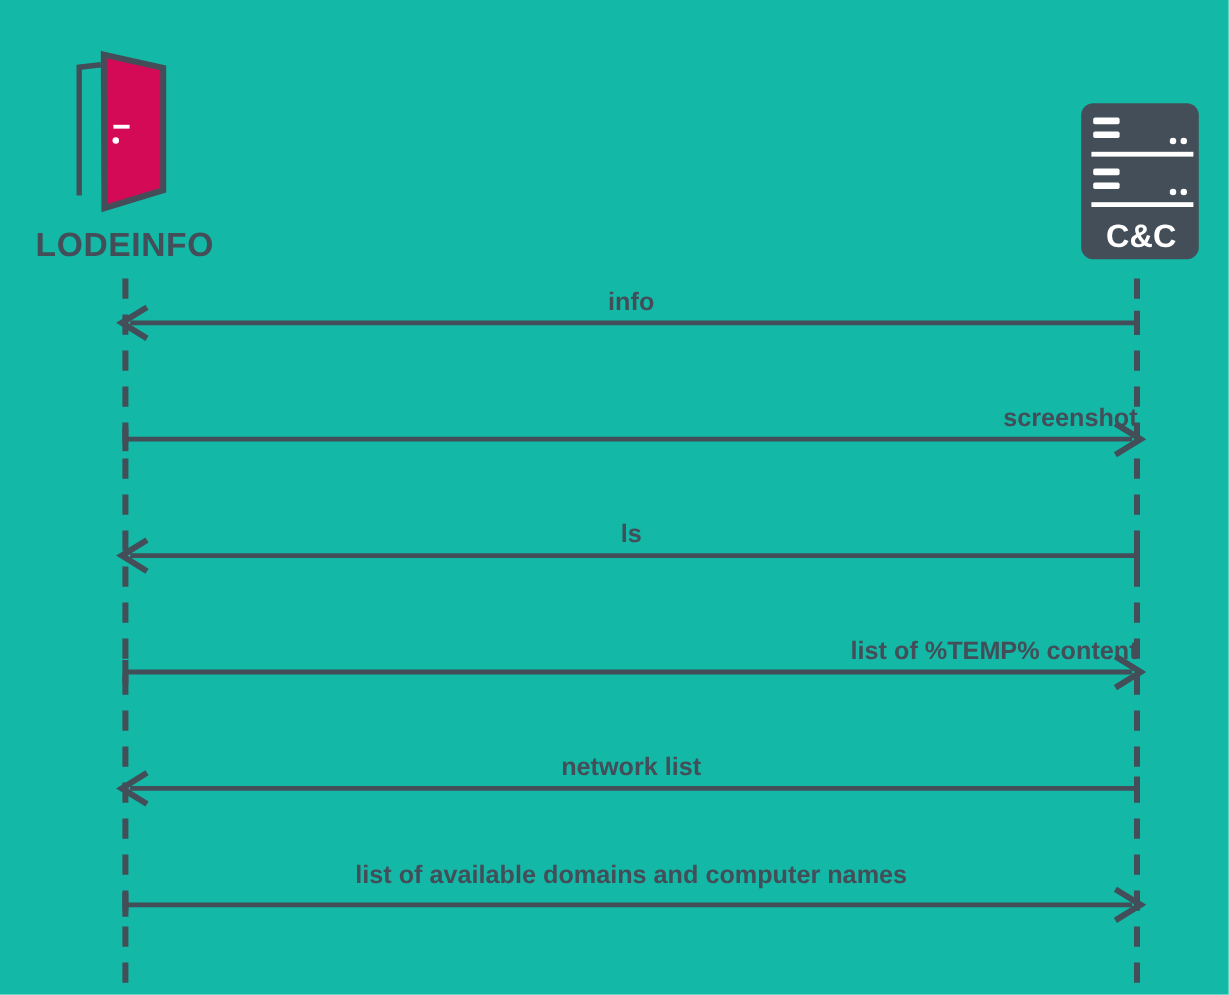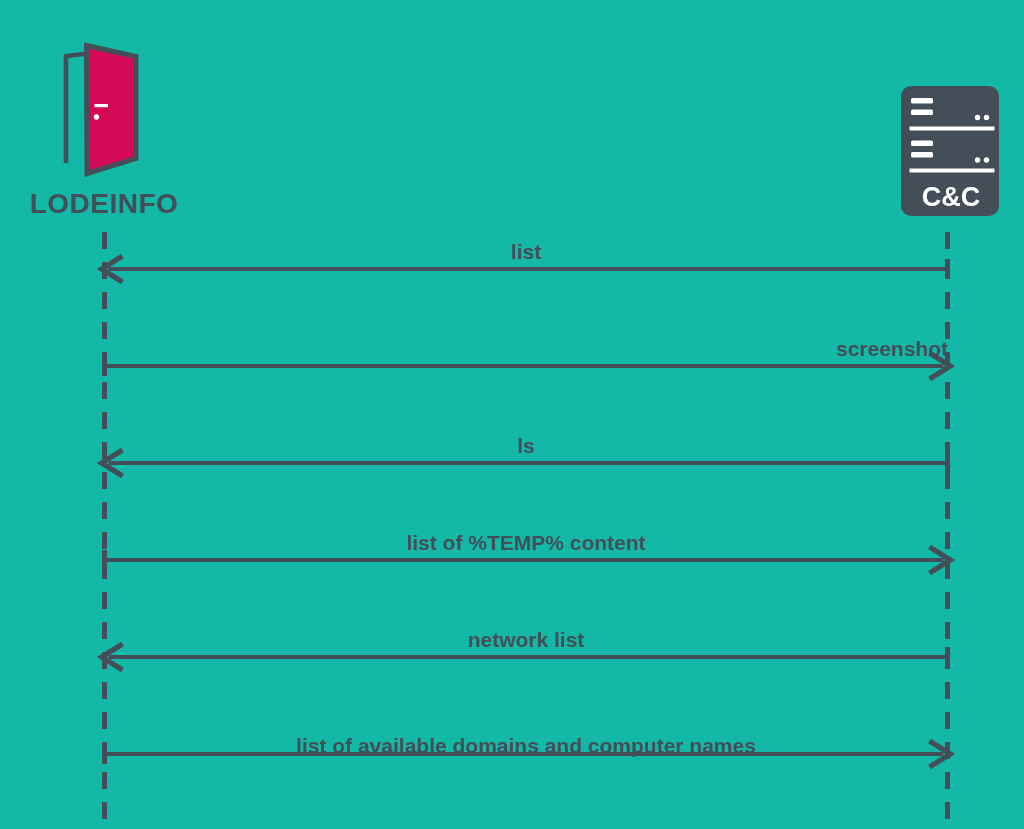--- a/index.html
+++ b/index.html
@@ -105,21 +105,21 @@
       <path d="M 929.5 547 L 950.5 560 L 929.5 573" class="msg-head"></path>
       <line x1="947.5" y1="657" x2="108.5" y2="657" class="msg-line"></line>
       <line x1="947.5" y1="647" x2="947.5" y2="667" class="msg-tick"></line>
       <path d="M 122.5 644 L 101.5 657 L 122.5 670" class="msg-head"></path>
       <line x1="104.5" y1="754" x2="943.5" y2="754" class="msg-line"></line>
       <line x1="104.5" y1="744" x2="104.5" y2="764" class="msg-tick"></line>
       <path d="M 929.5 741 L 950.5 754 L 929.5 767" class="msg-head"></path>
     </svg>
 
   <div id="labels">
-      <div class="msg-label" style="top: 242px;">list</div>
+      <div class="msg-label" style="top: 242px;">info</div>
       <div class="msg-label" style="top: 339px; text-align: right;">screenshot</div>
       <div class="msg-label" style="top: 436px;">ls</div>
-      <div class="msg-label" style="top: 533px;">list of %TEMP% content</div>
+      <div class="msg-label" style="top: 533px; text-align: right;">list of %TEMP% content</div>
       <div class="msg-label" style="top: 630px;">network list</div>
-      <div class="msg-label" style="top: 736px;">list of available domains and computer names</div>
+      <div class="msg-label" style="top: 720px;">list of available domains and computer names</div>
     </div>
 
 </div>
 
 </body></html>

